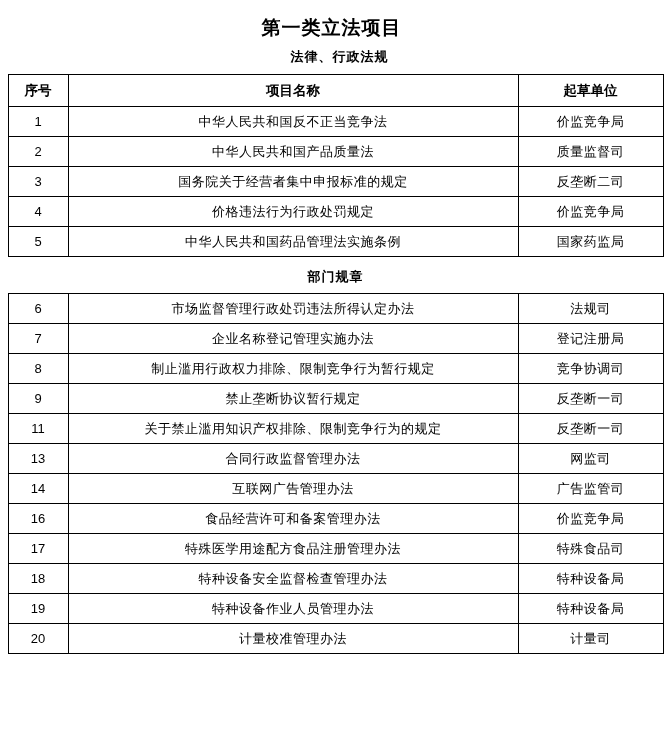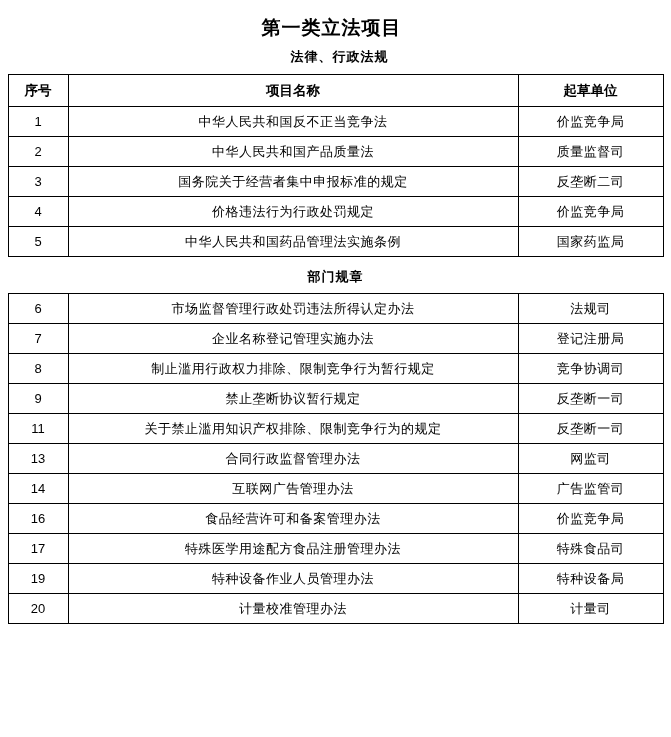--- a/index.html
+++ b/index.html
@@ -167,20 +167,25 @@
         <td>16</td>
         <td class="cell-name">食品经营许可和备案管理办法</td>
         <td class="cell-unit">价监竞争局</td>
       </tr>
       <tr>
         <td>17</td>
         <td class="cell-name">特殊医学用途配方食品注册管理办法</td>
         <td class="cell-unit">特殊食品司</td>
       </tr>
       <tr>
+        <td>18</td>
+        <td class="cell-name">特种设备安全监督检查管理办法</td>
+        <td class="cell-unit">特种设备局</td>
+      </tr>
+      <tr>
         <td>19</td>
         <td class="cell-name">特种设备作业人员管理办法</td>
         <td class="cell-unit">特种设备局</td>
       </tr>
       <tr>
         <td>20</td>
         <td class="cell-name">计量校准管理办法</td>
         <td class="cell-unit">计量司</td>
       </tr>
     </tbody>

